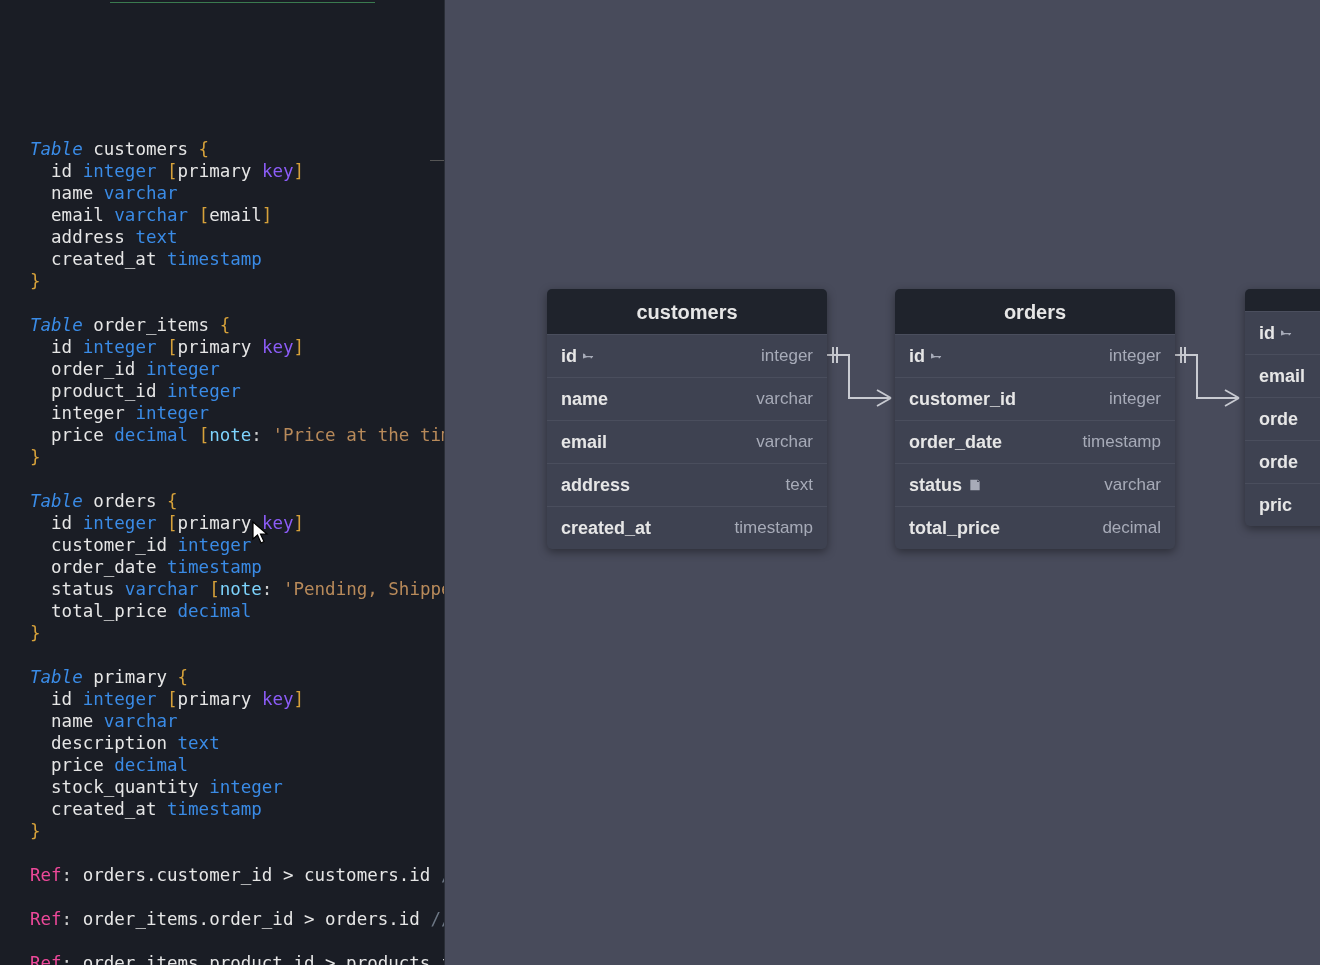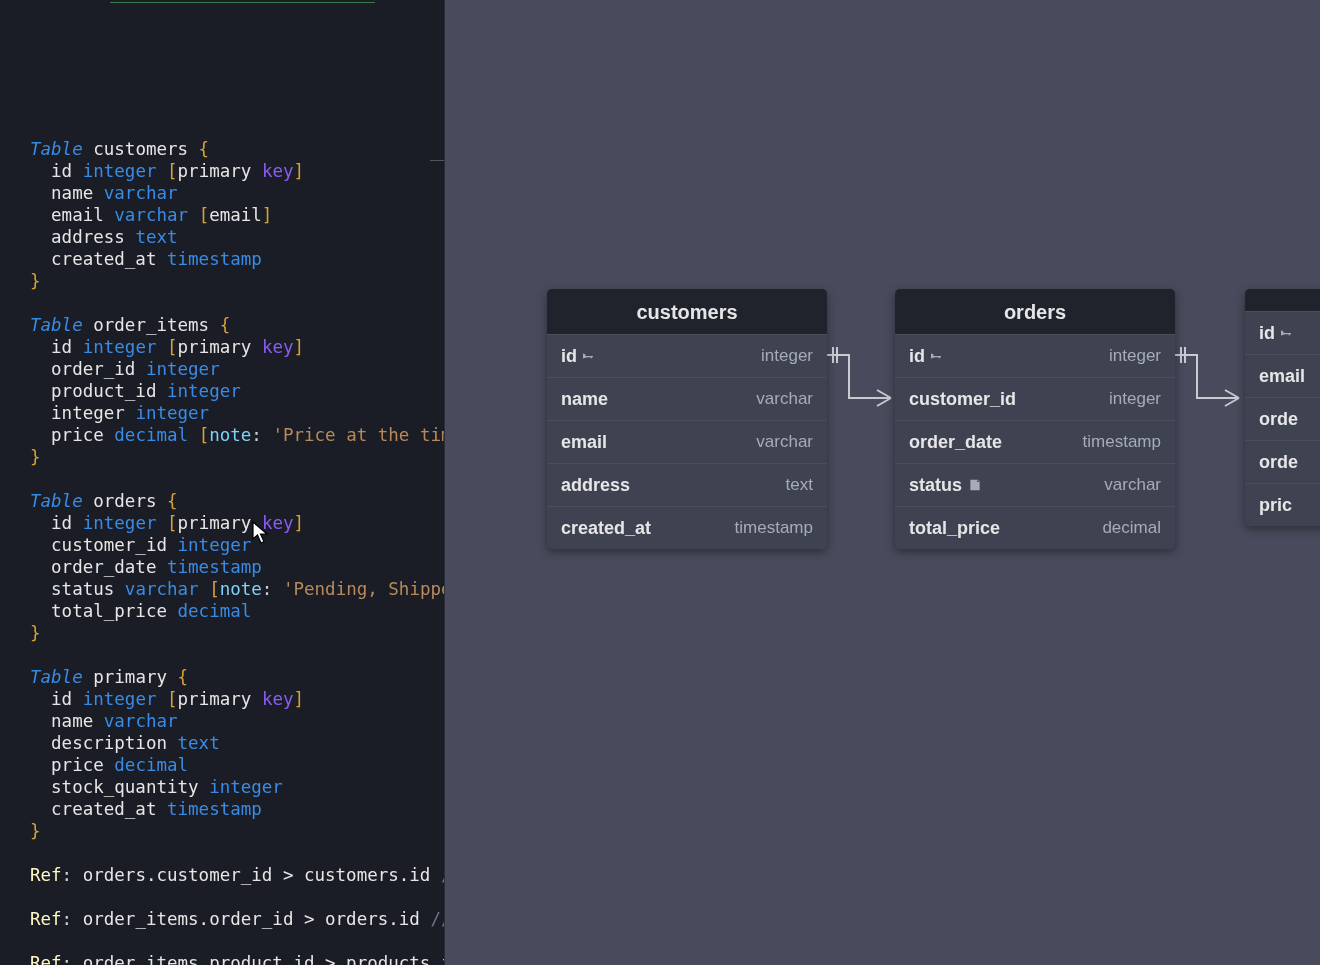--- a/index.html
+++ b/index.html
@@ -43,21 +43,21 @@
   }
   .kw-table { color: #3a8be6; font-style: italic; }
   .kw-type { color: #3a8be6; }
   .ident { color: #e6e6e6; }
   .punct { color: #d0d0d0; }
   .bracket { color: #d6a13a; }
   .bracket-b { color: #d6a13a; }
   .key { color: #8b5cf6; }
   .note-key { color: #7dd3fc; }
   .string { color: #b88a5a; }
-  .ref-kw { color: #fef9c3; }
+  .ref-kw { color: #ec4899; }
   .comment { color: #6d7785; }
 
   .table-card {
     position: absolute;
     background: #3e4251;
     border-radius: 5px;
     box-shadow: 0 3px 10px rgba(0,0,0,0.4);
     color: #e6e6e6;
     overflow: hidden;
   }

